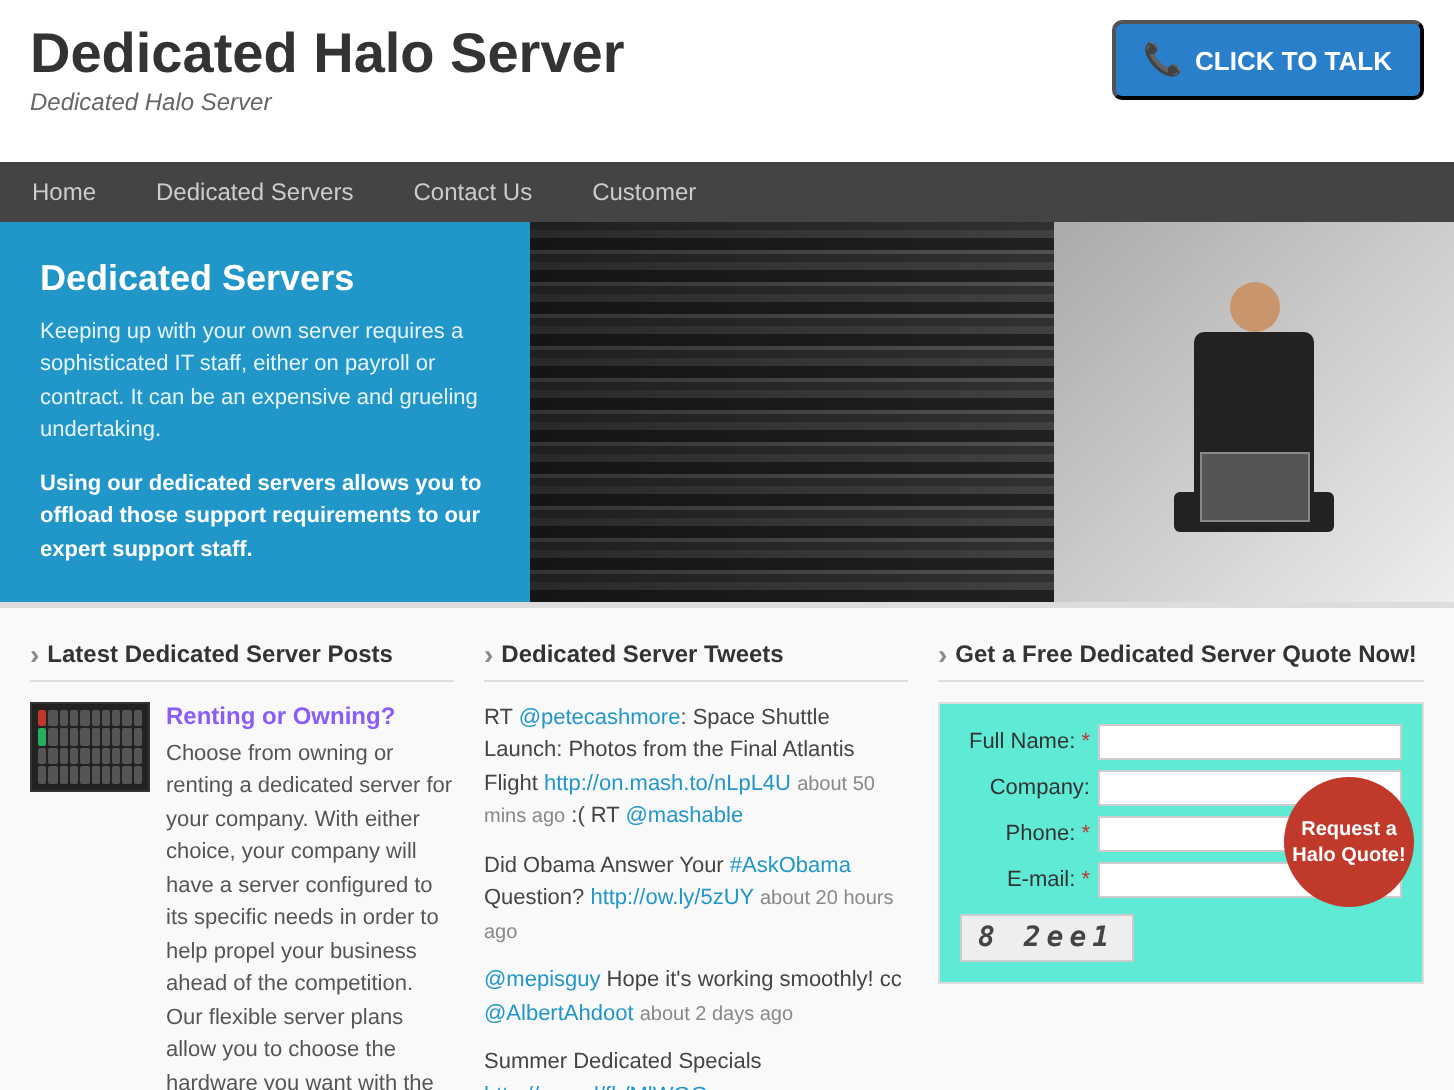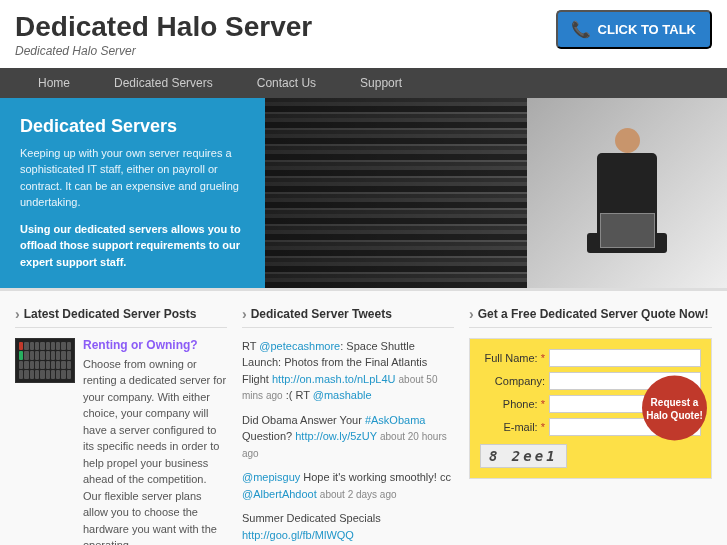--- a/index.html
+++ b/index.html
@@ -18,21 +18,21 @@
       font-weight: bold;
       display: flex;
       align-items: center;
       gap: 6px;
       cursor: pointer;
       white-space: nowrap;
     }
     .click-to-talk .phone-icon { font-size: 16px; }
 
     
-    #nav { background: #444; padding: 0 24px; display: flex; gap: 16px; margin-top: 5px; }
+    #nav { background: #444; padding: 0 2px; display: flex; gap: 2px; margin-top: 18px; }
     .nav-item {
       color: #ccc;
       padding: 8px 14px;
       font-size: 12px;
       cursor: pointer;
       background: transparent;
       border: none;
     }
 
     
@@ -120,21 +120,21 @@
     .post-content p { font-size: 11px; color: #555; line-height: 1.5; }
 
     
     .tweets { flex: 2; }
     .tweet { font-size: 11px; color: #444; margin-bottom: 8px; line-height: 1.5; }
     .tweet a { color: #2196c9; text-decoration: none; }
     .tweet .time { color: #888; font-size: 10px; }
 
     
     .quote-form { flex: 1.5; }
-    .form-container { background: #fde047; border: 1px solid #ddd; padding: 10px; }
+    .form-container { background: #5eead4; border: 1px solid #ddd; padding: 10px; }
     .form-row { display: flex; align-items: center; margin-bottom: 5px; gap: 4px; }
     .form-label { font-size: 11px; color: #333; width: 65px; text-align: right; white-space: nowrap; }
     .required { color: #c0392b; font-size: 11px; }
     .form-input {
       flex: 1;
       height: 18px;
       border: 1px solid #ccc;
       padding: 2px 4px;
       font-size: 11px;
       background: #fff;
@@ -185,21 +185,21 @@
   <button class="click-to-talk">
     <span class="phone-icon">📞</span>
     <span>CLICK TO TALK</span>
   </button>
 </div>
 
 <nav id="nav">
   <button class="nav-item">Home</button>
   <button class="nav-item">Dedicated Servers</button>
   <button class="nav-item">Contact Us</button>
-  <button class="nav-item">Support</button>
+  <button class="nav-item">Customer</button>
 </nav>
 
 <div id="hero">
   <div class="hero-left">
     <h2>Dedicated Servers</h2>
     <p>Keeping up with your own server requires a sophisticated IT staff, either on payroll or contract. It can be an expensive and grueling undertaking.</p>
     <p class="highlight">Using our dedicated servers allows you to offload those support requirements to our expert support staff.</p>
   </div>
   <div class="hero-right">
     <div class="server-rack"></div>

